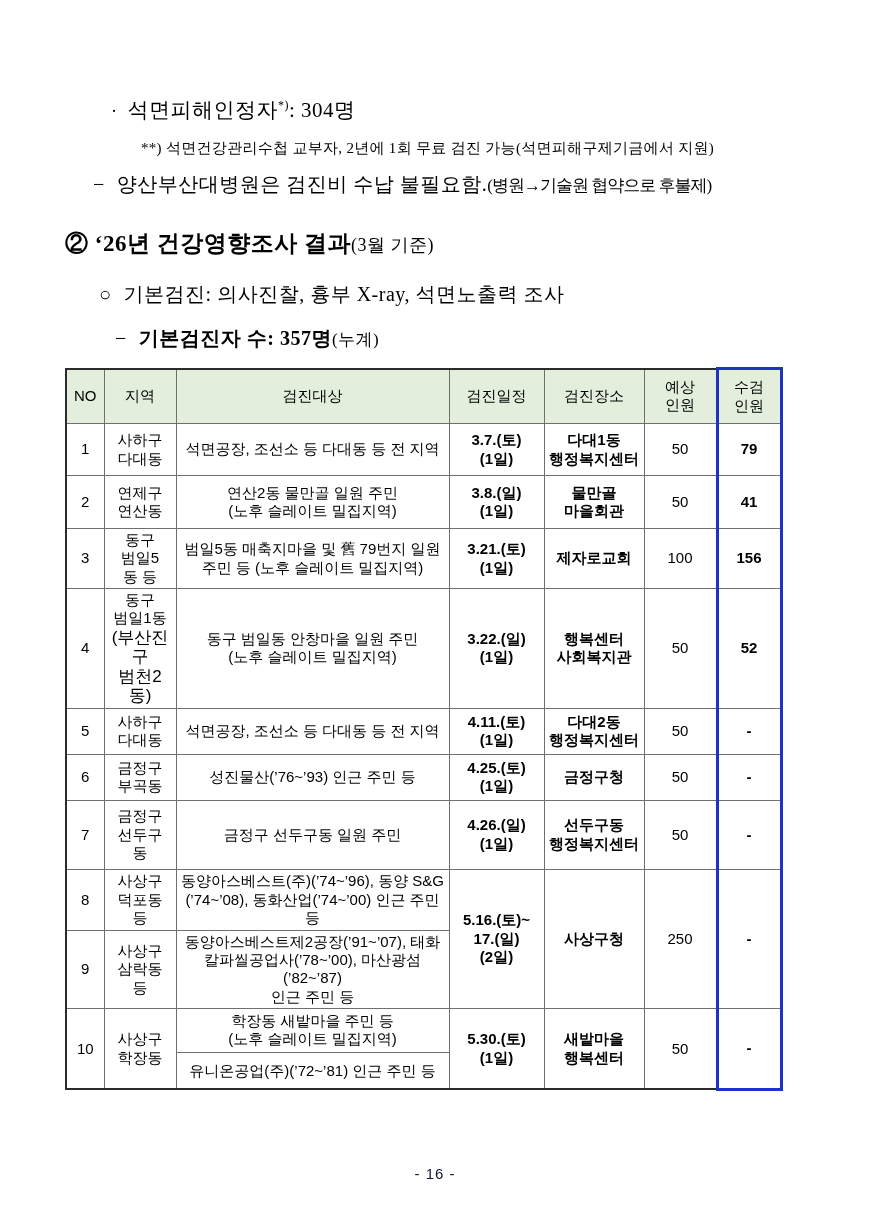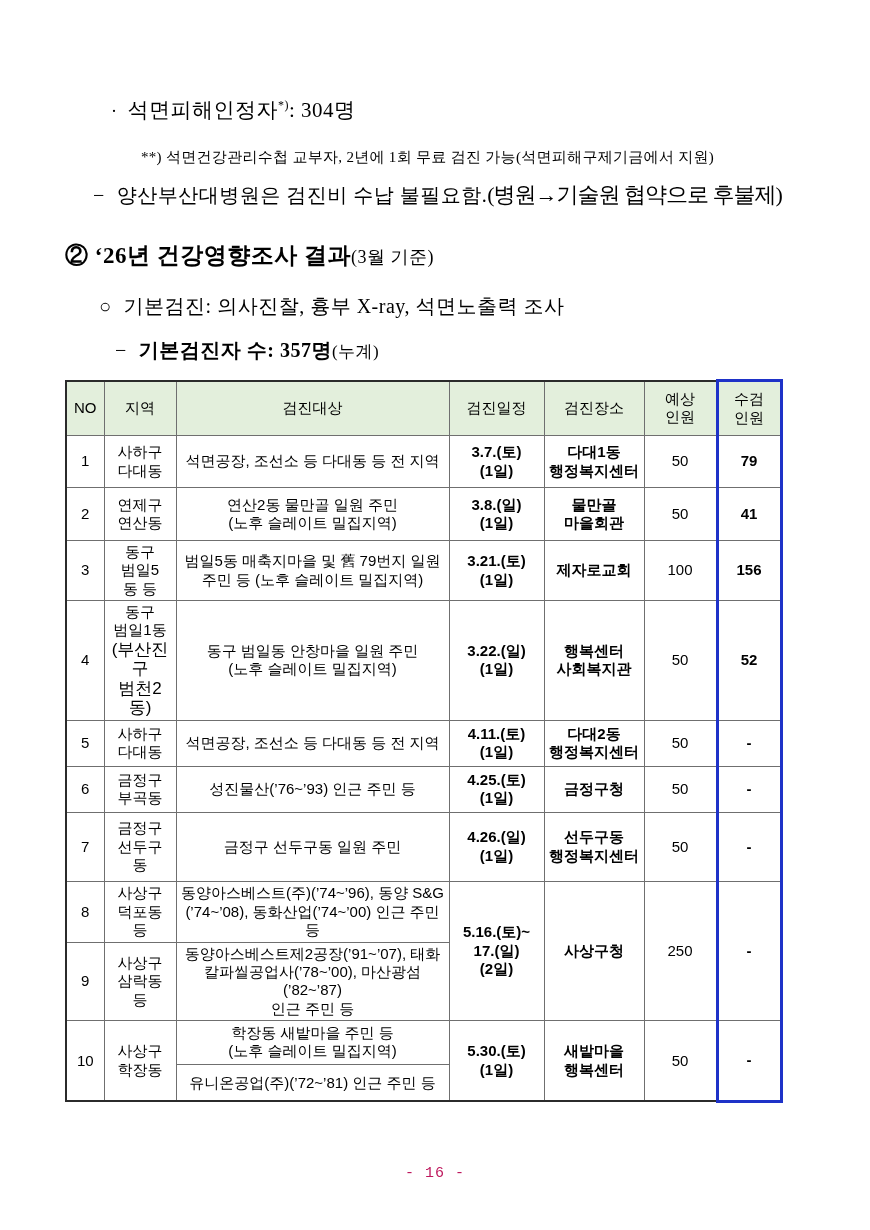--- a/index.html
+++ b/index.html
@@ -9,24 +9,24 @@
   }
   .content{padding:0 65px;}
   .marker{display:inline-block;}
   .b-line{margin:96px 0 0 46px;font-size:21px;letter-spacing:.5px;}
   .b-line .marker{margin-right:10px;font-size:18px;}
   .b-line sup{font-size:12px;}
   .note-line{margin:15px 0 0 80px;font-size:15px;letter-spacing:.3px;}
   .b-line2{margin:19px 0 0 66px;font-size:21px;letter-spacing:.5px;}
   .b-line2 .marker{margin-right:10px;font-size:18px;}
   .b-line2 sup{font-size:12px;}
-  .note-line2{margin:24px 0 0 76px;font-size:15px;letter-spacing:.3px;}
+  .note-line2{margin:15px 0 0 76px;font-size:15px;letter-spacing:.3px;}
   .dash-line{margin:13px 0 0 28px;font-size:20px;letter-spacing:.5px;}
   .dash-line .marker{margin-right:12px;}
-  .dash-suffix{font-size:22px;letter-spacing:-1px;}
+  .dash-suffix{font-size:17px;letter-spacing:-1px;}
   .heading{margin:30px 0 16px 0;font-size:23px;font-weight:bold;letter-spacing:.5px;}
   .heading .h-suffix{font-size:18px;font-weight:normal;}
   .sub1{margin:22px 0 0 34px;font-size:20px;letter-spacing:.5px;}
   .sub1 .marker{margin-right:12px;}
   .sub2{margin:17px 0 0 50px;font-size:20px;font-weight:bold;letter-spacing:.5px;}
   .sub2 .marker{margin-right:12px;font-weight:normal;}
   .sub2 .s-suffix{font-size:17px;font-weight:normal;}
 
   table.survey{
     margin:15px 0 0 0;border-collapse:collapse;table-layout:fixed;width:715px;
@@ -44,22 +44,22 @@
   .region-sub{font-size:17px;line-height:1.15;display:block;}
   .col-exam{border-left:3px solid #1e32c8 !important;border-right:3px solid #1e32c8 !important;}
   th.col-exam{border-top:3px solid #1e32c8 !important;}
   .col-exam.exam-last{border-bottom:3px solid #1e32c8 !important;}
   tr.h47{height:55px;} tr.h52{height:52px;} tr.h53{height:53px;} tr.h60{height:60px;}
   tr.h85{height:85px;} tr.h46{height:46px;} tr.h69{height:69px;} tr.h61{height:61px;}
   tr.h70{height:70px;} tr.h44{height:44px;} tr.h37{height:37px;}
 
   .page-number{
     position:absolute;left:0;right:0;bottom:48px;text-align:center;
-    font-size:15px;letter-spacing:1px;color:#be185d;
-    font-family:Liberation Mono, monospace;
+    font-size:15px;letter-spacing:1px;color:#0f172a;
+    font-family:Liberation Sans, sans-serif;
   }
 </style>
 </head>
 <body>
 
 <div class="page">
   <div class="content">
 
     <div class="b-line"><span class="marker">·</span><span>석면피해인정자</span><sup>*)</sup><span>: 304명</span></div>
 

